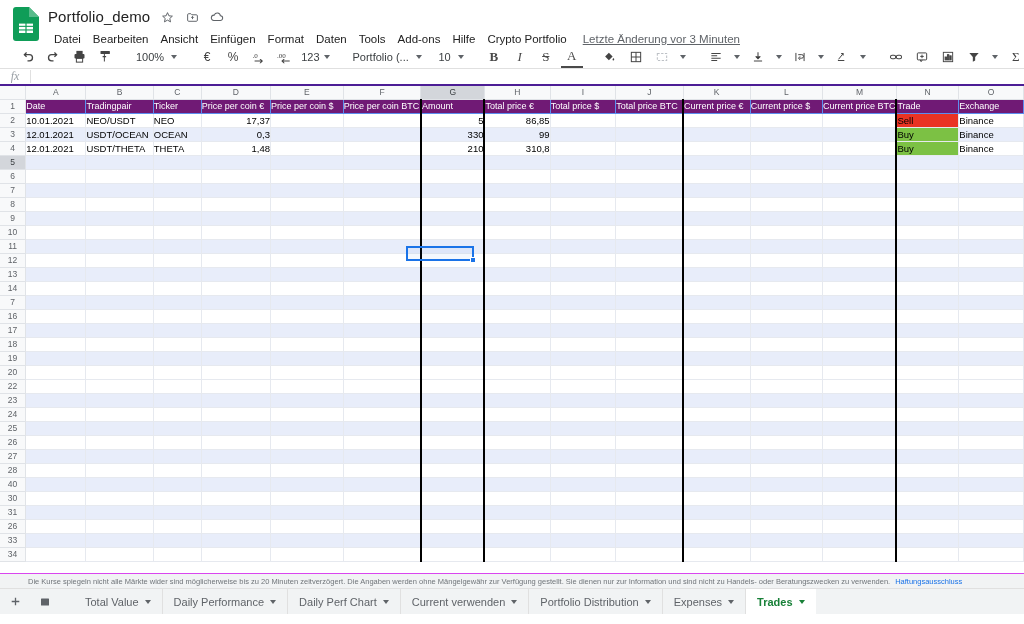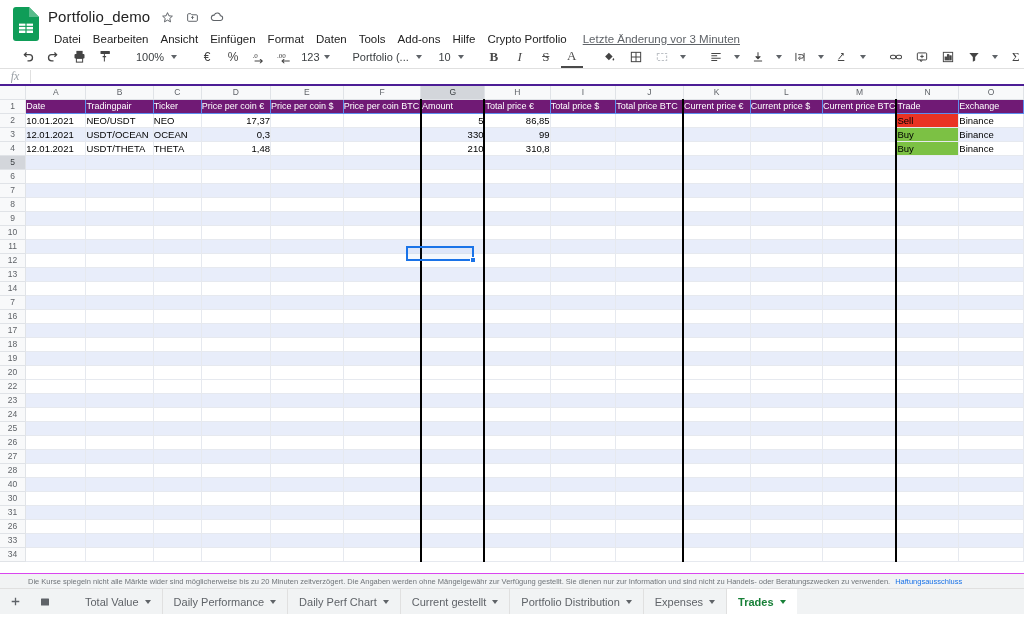--- a/index.html
+++ b/index.html
@@ -1041,21 +1041,21 @@
     </div>
     <div class="tab">
       <span>Daily Performance</span>
       <span class="tcaret"></span>
     </div>
     <div class="tab">
       <span>Daily Perf Chart</span>
       <span class="tcaret"></span>
     </div>
     <div class="tab">
-      <span>Current gestellt</span>
+      <span>Current verwenden</span>
       <span class="tcaret"></span>
     </div>
     <div class="tab">
       <span>Portfolio Distribution</span>
       <span class="tcaret"></span>
     </div>
     <div class="tab">
       <span>Expenses</span>
       <span class="tcaret"></span>
     </div>

